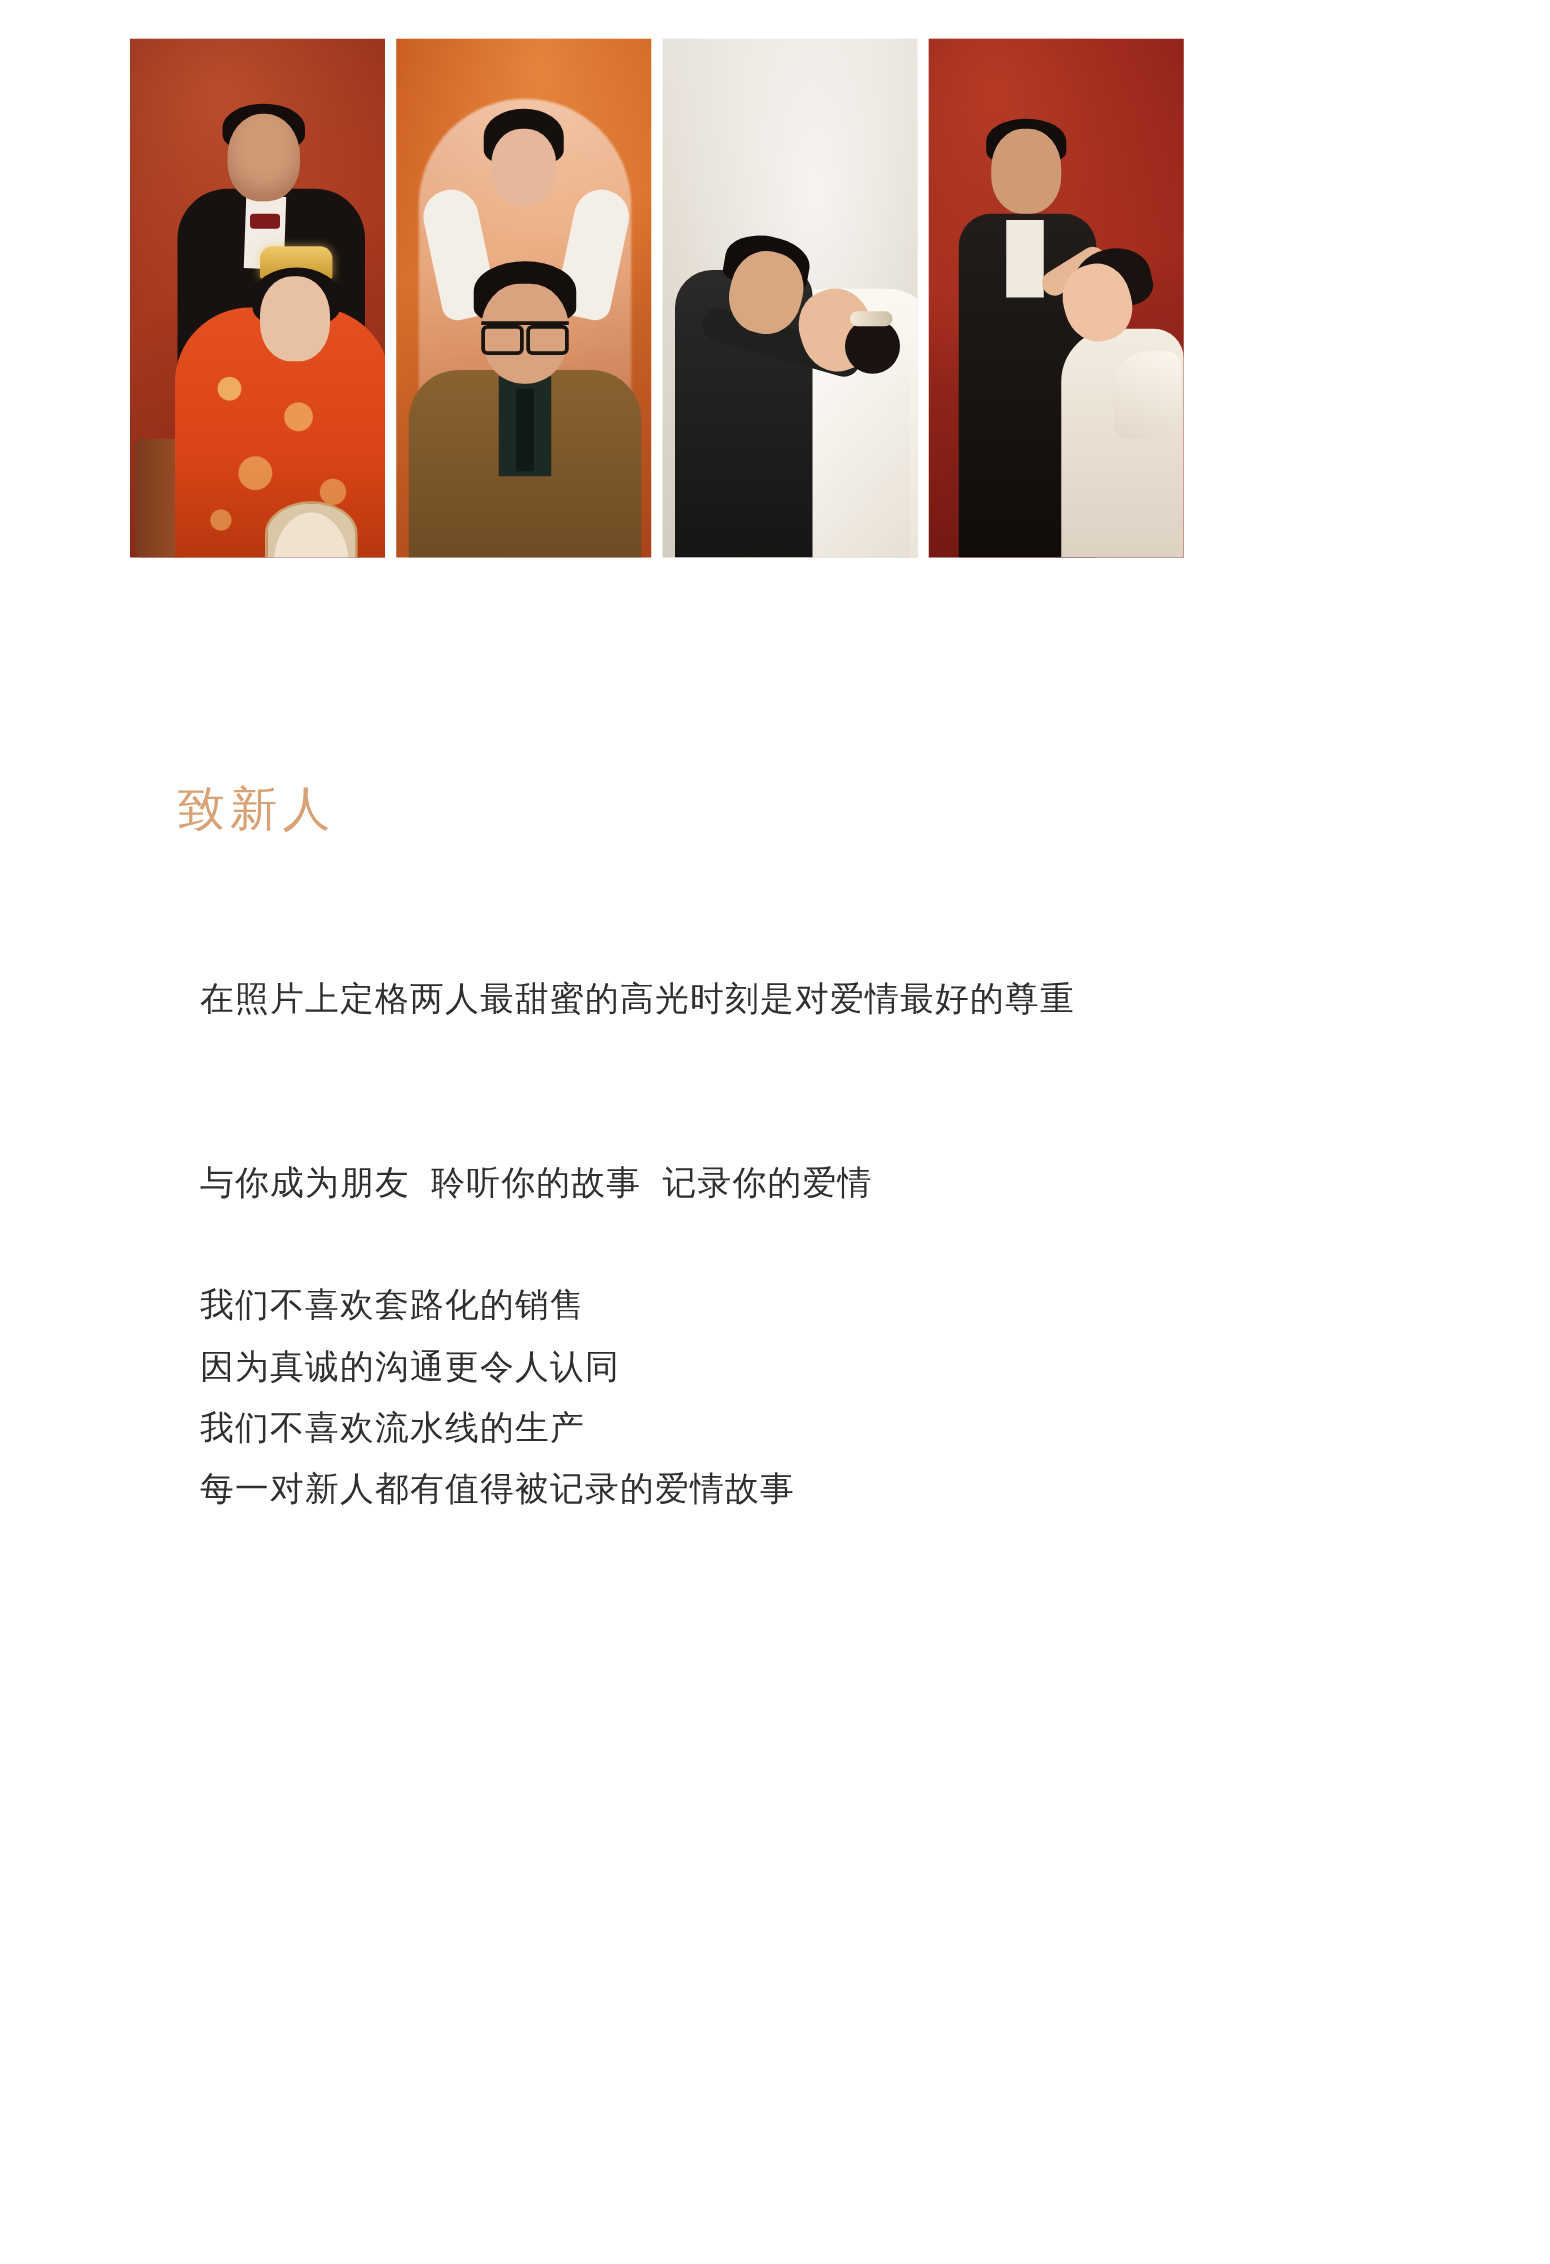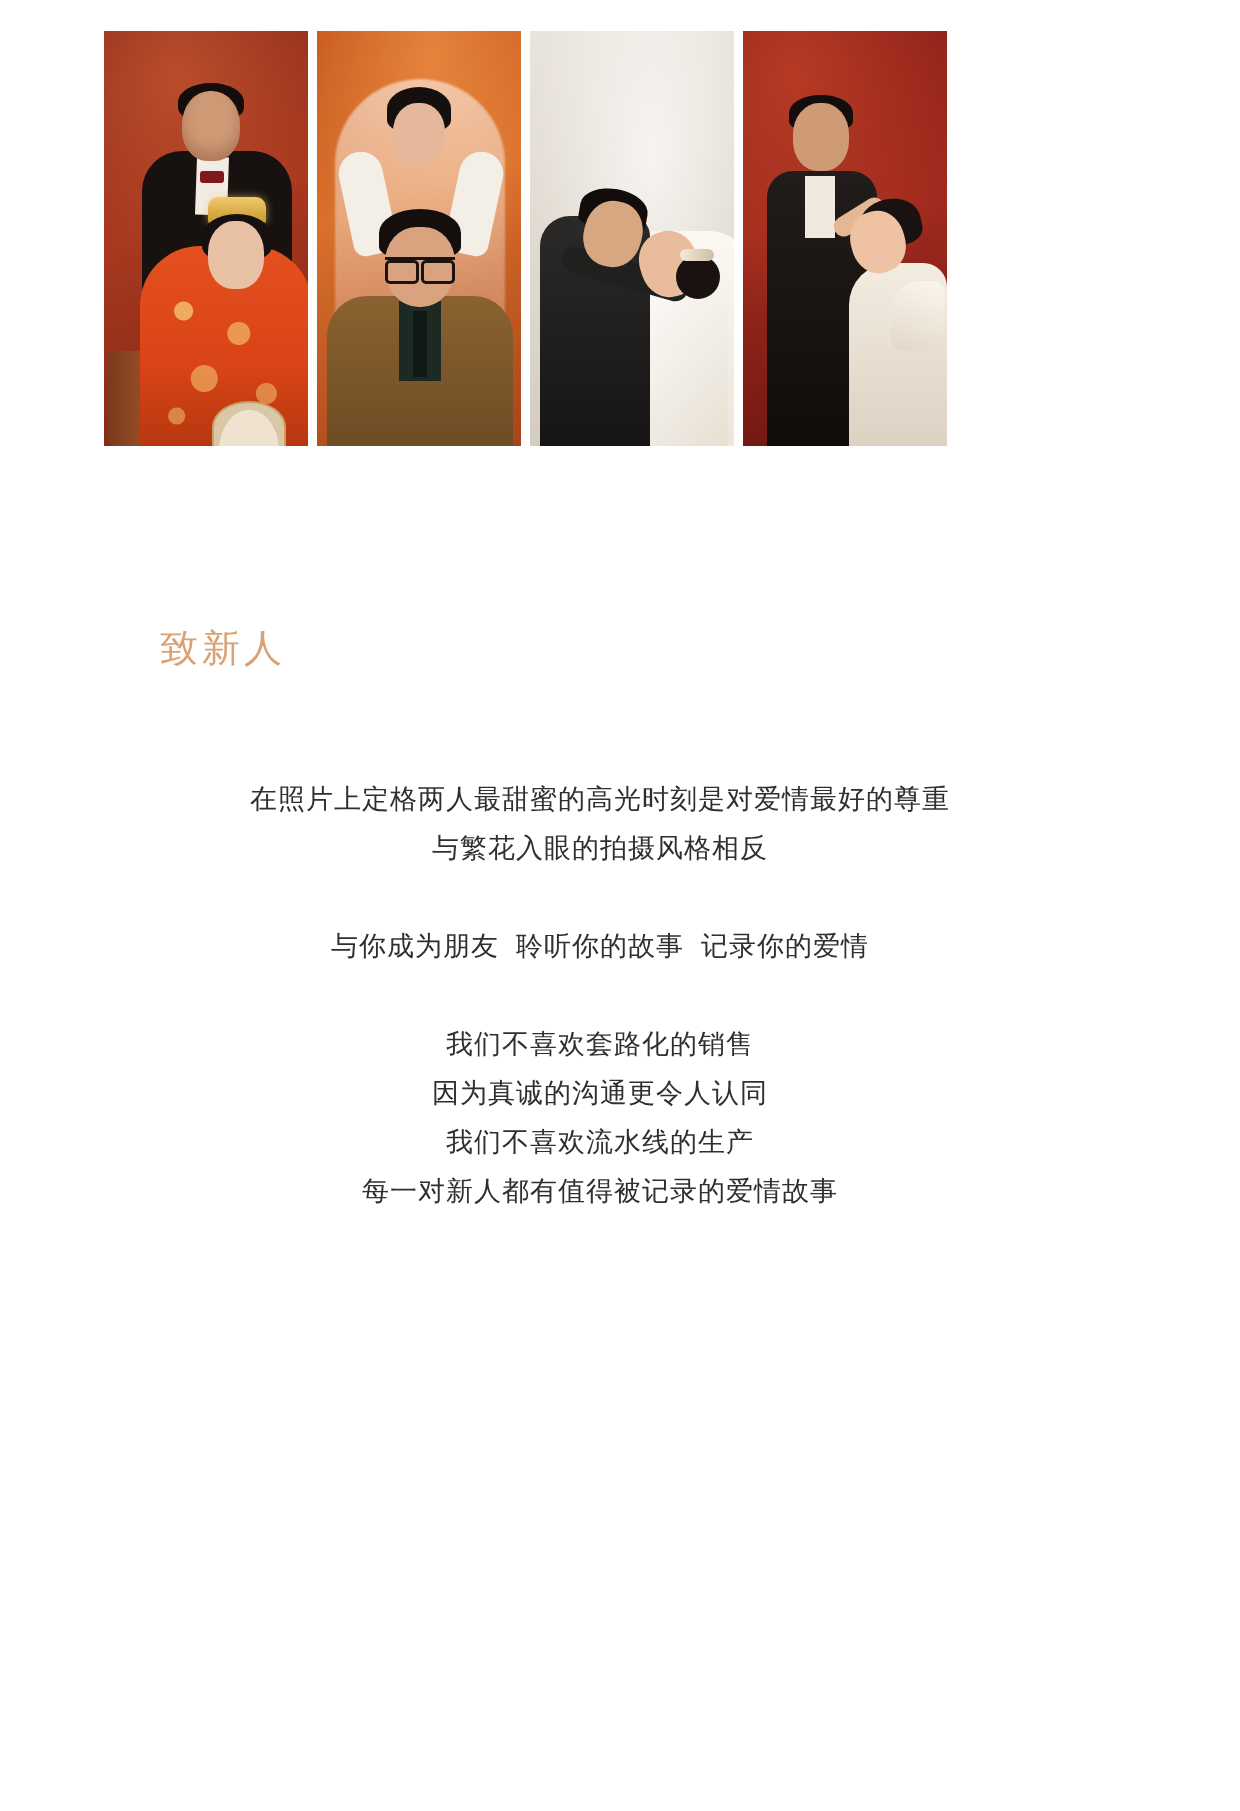--- a/index.html
+++ b/index.html
@@ -249,41 +249,40 @@
     background:#1a1210; border-radius:50% 50% 30% 30%; transform:rotate(-12deg);
   }
   .p4 .arm {
     position:absolute; left:88px; top:176px; width:56px; height:20px;
     background:#e5b795; border-radius:12px; transform:rotate(-32deg);
   }
 
   
   .heading {
     position: absolute;
-    left: 160px;
+    left: 142px;
     top: 601px;
     font-size: 38px;
     line-height: 1.2;
     letter-spacing: 4px;
     color: #d8a275;
     font-weight: 400;
     white-space: nowrap;
   }
 
   .body-copy {
     position: absolute;
     left: 160px;
     top: 775px;
     width: 880px;
     color: #2f2f2f;
     font-size: 27px;
     line-height: 49px;
     letter-spacing: 1px;
     font-weight: 400;
-    text-align: center;
   }
   .para { margin: 0; }
   .para + .para { margin-top: 49px; }
   .line { white-space: pre; }
 </style>
 </head>
 <body>
 
 <div class="gallery">
 
@@ -345,21 +344,21 @@
   </div>
 
 </div>
 
 <h1 class="heading">致新人</h1>
 
 <div class="body-copy">
 
   <p class="para">
     <span class="line">在照片上定格两人最甜蜜的高光时刻是对爱情最好的尊重</span><br>
-    <span class="line">与繁花入眼的拍摄风格相反</span><br>
+    <br>
   </p>
 
   <p class="para">
     <span class="line">与你成为朋友  聆听你的故事  记录你的爱情</span>
   </p>
 
   <p class="para">
     <span class="line">我们不喜欢套路化的销售</span><br>
     <span class="line">因为真诚的沟通更令人认同</span><br>
     <span class="line">我们不喜欢流水线的生产</span><br>

